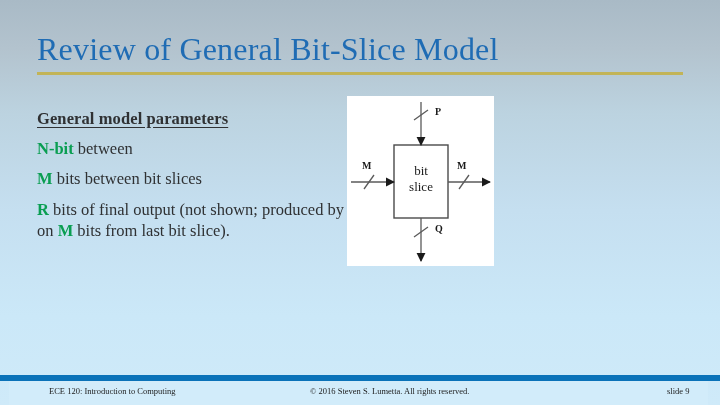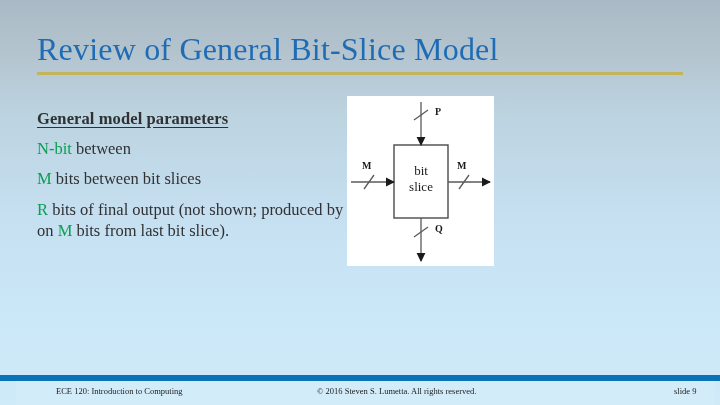--- a/index.html
+++ b/index.html
@@ -55,21 +55,21 @@
   .hdr {
     font-weight: bold;
     text-decoration: underline;
     text-underline-offset: 3px;
     font-size: 16.5px;
     letter-spacing: 0.1px;
     margin-bottom: 11px;
   }
   .sym {
     color: #0a9e52;
-    font-weight: normal;
+    font-weight: bold;
   }
   .l2 { margin-bottom: 11px; }
   .l3 { margin-bottom: 11px; }
   .l4 { margin-bottom: 11px; }
   .l5 { margin-bottom: 11px; }
   .l6 { line-height: 1.28; }
 
   
   #diagram-panel {
     position: absolute;
@@ -85,21 +85,21 @@
   #footer-bar {
     position: absolute;
     left: 0;
     top: 375px;
     width: 720px;
     height: 6px;
     background: #0a72b8;
   }
   #footer {
     position: absolute;
-    left: 16px;
+    left: 9px;
     top: 381px;
     width: 677px;
     height: 24px;
     background: #d2ecfa;
     padding-left: 22px;
   }
   .foot-txt {
     position: absolute;
     top: 5px;
     font-size: 8.5px;

